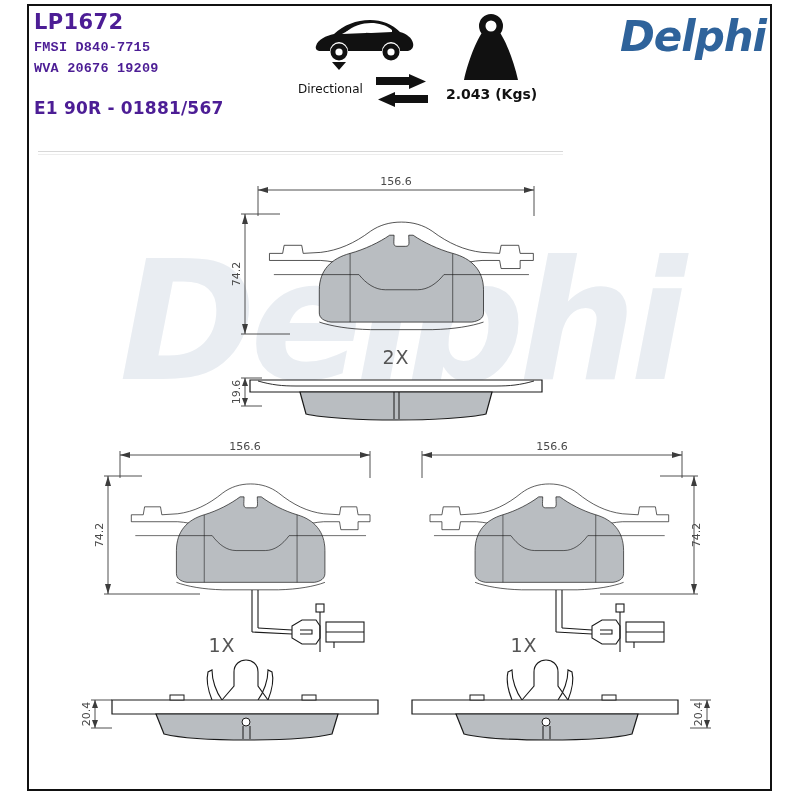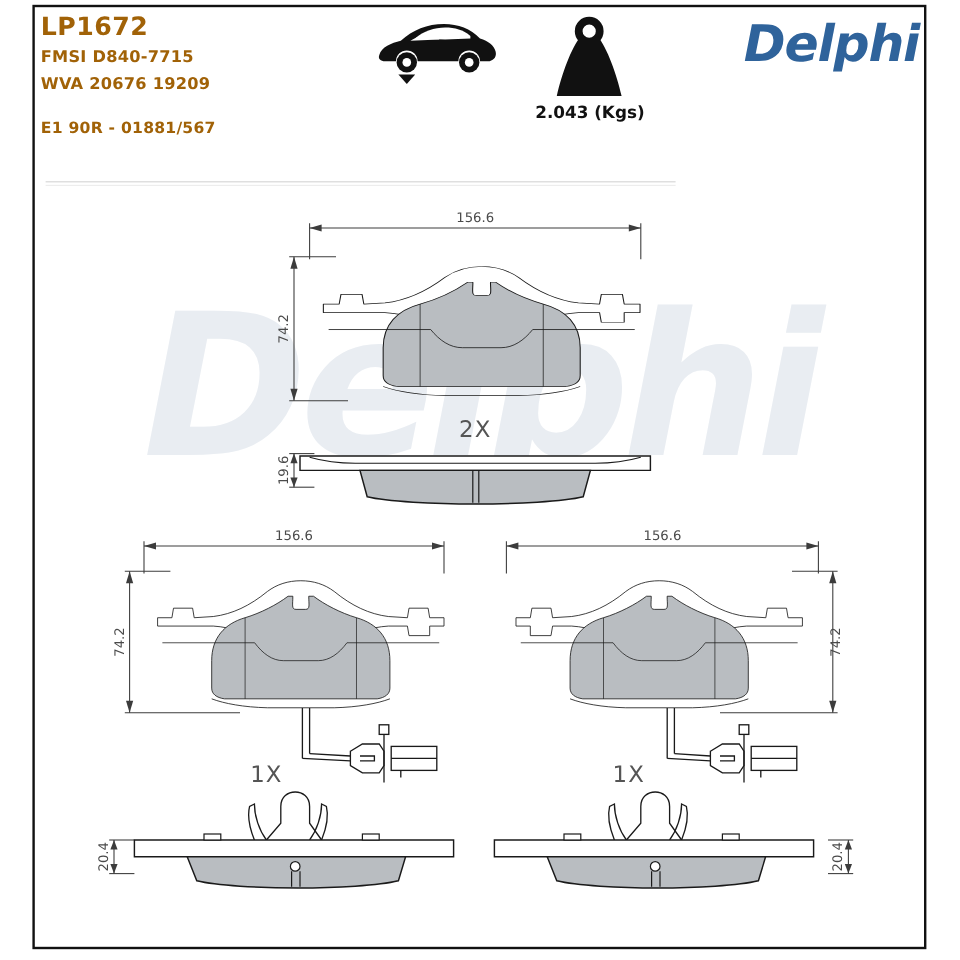--- a/index.html
+++ b/index.html
@@ -15,24 +15,24 @@
   
   #watermark{position:absolute;left:0;top:247px;width:800px;height:150px;
              font-family:"DejaVu Sans","Liberation Sans",sans-serif;
              font-size:165px;font-weight:bold;font-style:italic;
              letter-spacing:-6px;
              color:#e9edf2;line-height:150px;text-align:center;
              user-select:none;white-space:nowrap;overflow:hidden;}
 
   
   #header{position:absolute;left:34px;top:10px;width:740px;height:130px;}
-  .hdr-codes{position:absolute;left:0;top:0;color:#a16207;}
+  .hdr-codes{position:absolute;left:0;top:0;color:#4c1d95;}
   .code-main{font-size:21px;font-weight:bold;letter-spacing:.4px;}
-  .code-sub{font-size:13.5px;font-weight:bold;margin-top:6px;letter-spacing:.2px;}
-  .code-appr{font-size:13px;font-weight:bold;margin-top:22px;letter-spacing:.2px;}
+  .code-sub{font-size:13.5px;font-weight:bold;margin-top:6px;letter-spacing:.2px;font-family:Liberation Mono, monospace;}
+  .code-appr{font-size:17px;font-weight:bold;margin-top:22px;letter-spacing:.2px;}
 
   
   #dir-block{position:absolute;left:264px;top:2px;width:130px;height:96px;}
   #car-icon{position:absolute;left:10px;top:0px;}
   #dir-row{position:absolute;left:0px;top:62px;width:130px;height:34px;}
   #dir-label{position:absolute;left:0;top:8px;font-size:12px;color:#111;}
   #dir-arrows{position:absolute;left:78px;top:0px;}
 
   
   #weight-block{position:absolute;left:412px;top:2px;width:150px;height:96px;}
@@ -88,20 +88,29 @@
                 L84 20 L63 21 Z"></path>
           <path fill="#fff" d="M34 22 L58 21 L58 13 C50 14 42 17 34 22 Z"></path>
           <circle cx="31" cy="40" r="8.5" fill="#111"></circle>
           <circle cx="31" cy="40" r="3.6" fill="#fff"></circle>
           <circle cx="83" cy="40" r="8.5" fill="#111"></circle>
           <circle cx="83" cy="40" r="3.6" fill="#fff"></circle>
           <path fill="#111" d="M24 50 L38 50 L31 58 Z"></path>
         </svg>
       </div>
 
+      <div id="dir-row">
+        <div id="dir-label">Directional</div>
+        <div id="dir-arrows">
+          <svg width="52" height="34" viewBox="0 0 52 34">
+            <path fill="#111" d="M0 3 L33 3 L33 0 L50 7.5 L33 15 L33 11 L0 11 Z"></path>
+            <path fill="#111" d="M52 21 L19 21 L19 18 L2 25.5 L19 33 L19 29 L52 29 Z"></path>
+          </svg>
+        </div>
+      </div>
     </div>
 
     <div id="weight-block">
       <div id="weight-icon">
         <svg width="62" height="72" viewBox="0 0 62 72">
           <path fill="#111" d="M31 2 A12 12 0 0 0 31 26 A12 12 0 0 0 31 2 Z
                                M31 8.5 A5.5 5.5 0 0 1 31 19.5 A5.5 5.5 0 0 1 31 8.5 Z"></path>
           <path fill="#111" d="M24 18 C16 28 8 50 4 68 L58 68 C54 50 46 28 38 18
                                C36 22 26 22 24 18 Z"></path>
         </svg>

